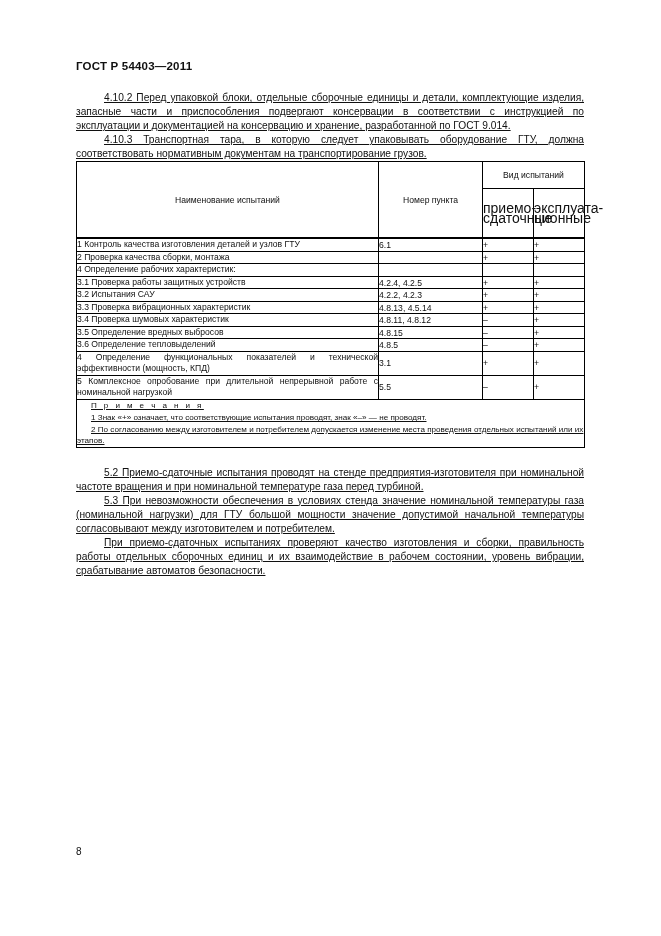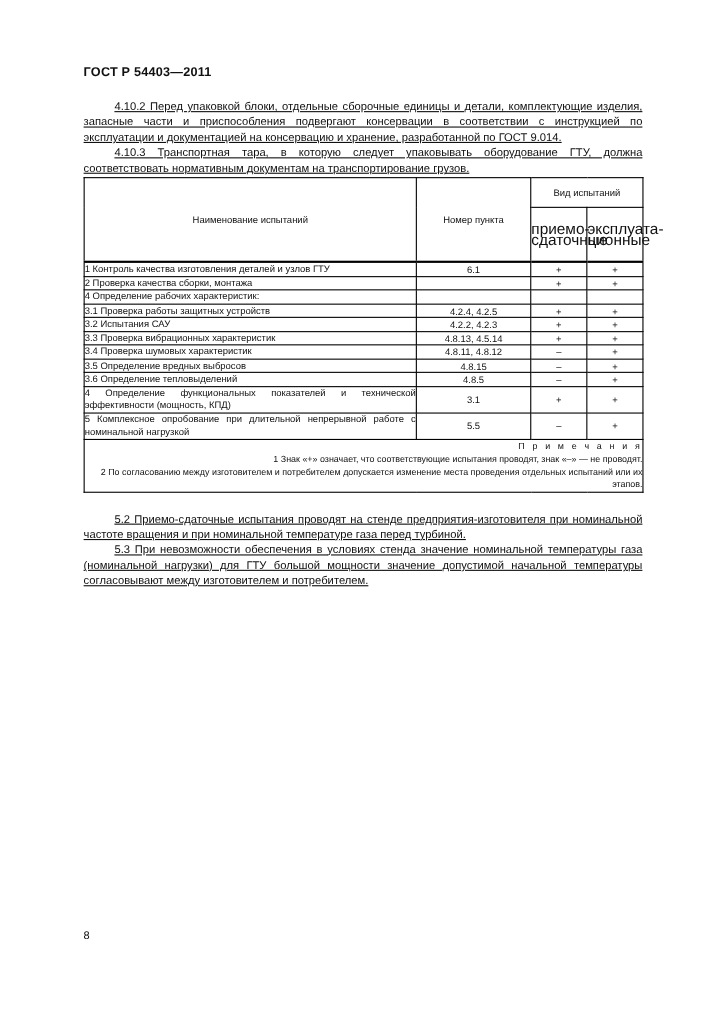--- a/index.html
+++ b/index.html
@@ -92,30 +92,30 @@
   }
   td.c-name {
     text-align: left;
     padding: 3.5px 6px 3.5px 14px;
     line-height: 11.5px;
     text-align: justify;
     text-justify: inter-word;
     margin-top: 19px;
   }
   td.c-num, td.c-mark {
-    text-align: center;
   }
   tr.row1 td { border-top-width: 2px; }
 
   td.notes {
     padding: 5px 6px 6px 10px;
     font-size: 8.1px;
     line-height: 11.4px;
-    text-align: right;
+    text-align: left;
     border-top-width: 2px;
+    text-decoration: underline;
   }
   .notes-title {
     letter-spacing: 2.4px;
     padding-left: 14px;
     display: block;
     margin-bottom: 1px;
   }
   .note-line { display: block; }
   .note-line .ni { padding-left: 14px; }
 
@@ -242,19 +242,20 @@
             <span class="note-line"><span class="ni"></span><span>1  Знак «+» означает, что соответствующие испытания проводят, знак «–» — не проводят.</span></span>
             <span class="note-line"><span class="ni"></span><span>2  По согласованию между изготовителем и потребителем допускается изменение места проведения отдельных испытаний или их этапов.</span></span>
           </td>
         </tr>
       </tfoot>
     </table>
 
     <div class="after-table">
       <p class="para">5.2  Приемо-сдаточные испытания проводят на стенде предприятия-изготовителя при номинальной частоте вращения и при номинальной температуре газа перед турбиной.</p>
       <p class="para">5.3  При невозможности обеспечения в условиях стенда значение номинальной температуры газа (номинальной нагрузки) для ГТУ большой мощности значение допустимой начальной температуры согласовывают между изготовителем и потребителем.</p>
+      <p class="para">При приемо-сдаточных испытаниях проверяют качество изготовления и сборки, правильность работы отдельных сборочных единиц и их взаимодействие в рабочем состоянии, уровень вибрации, срабатывание автоматов безопасности.</p>
     </div>
 
   </div>
 
   <div class="pageno">8</div>
 
 </div>
 
 </body></html>

